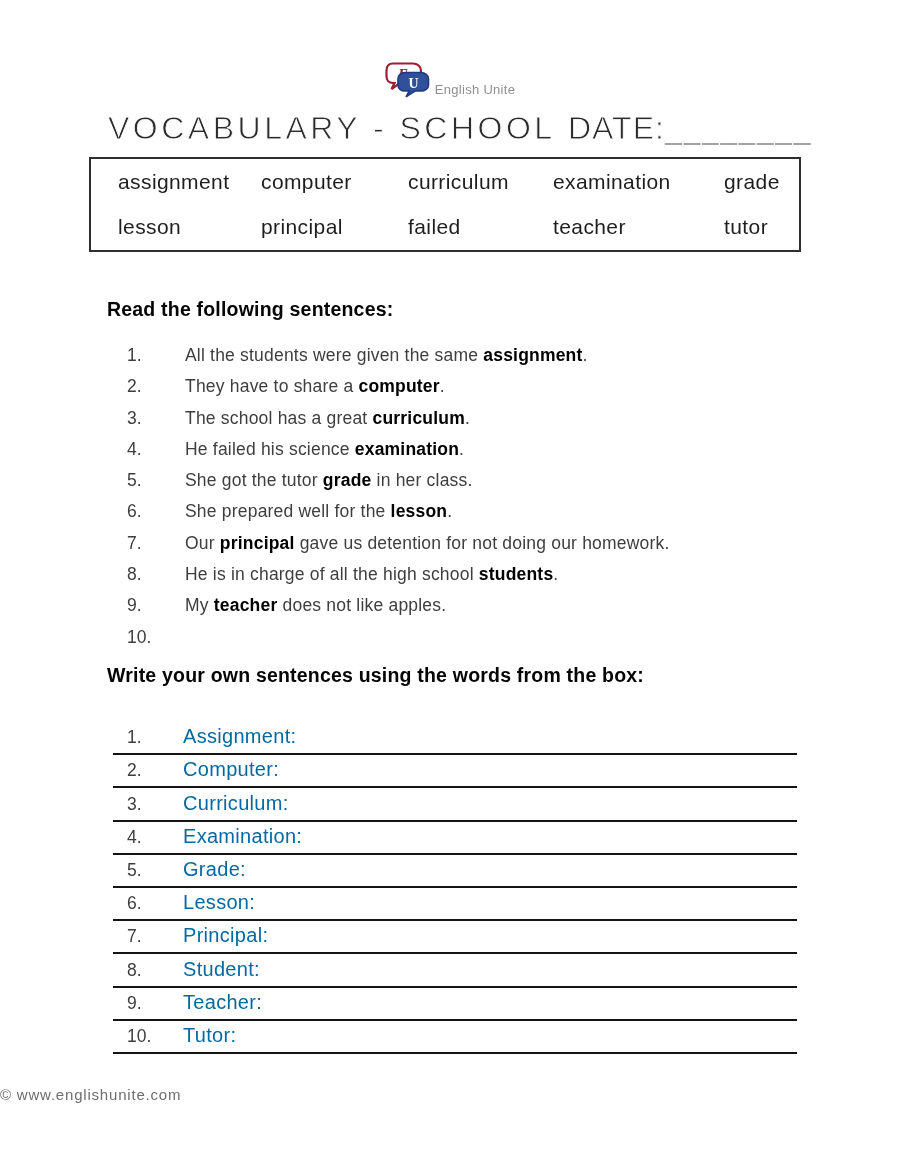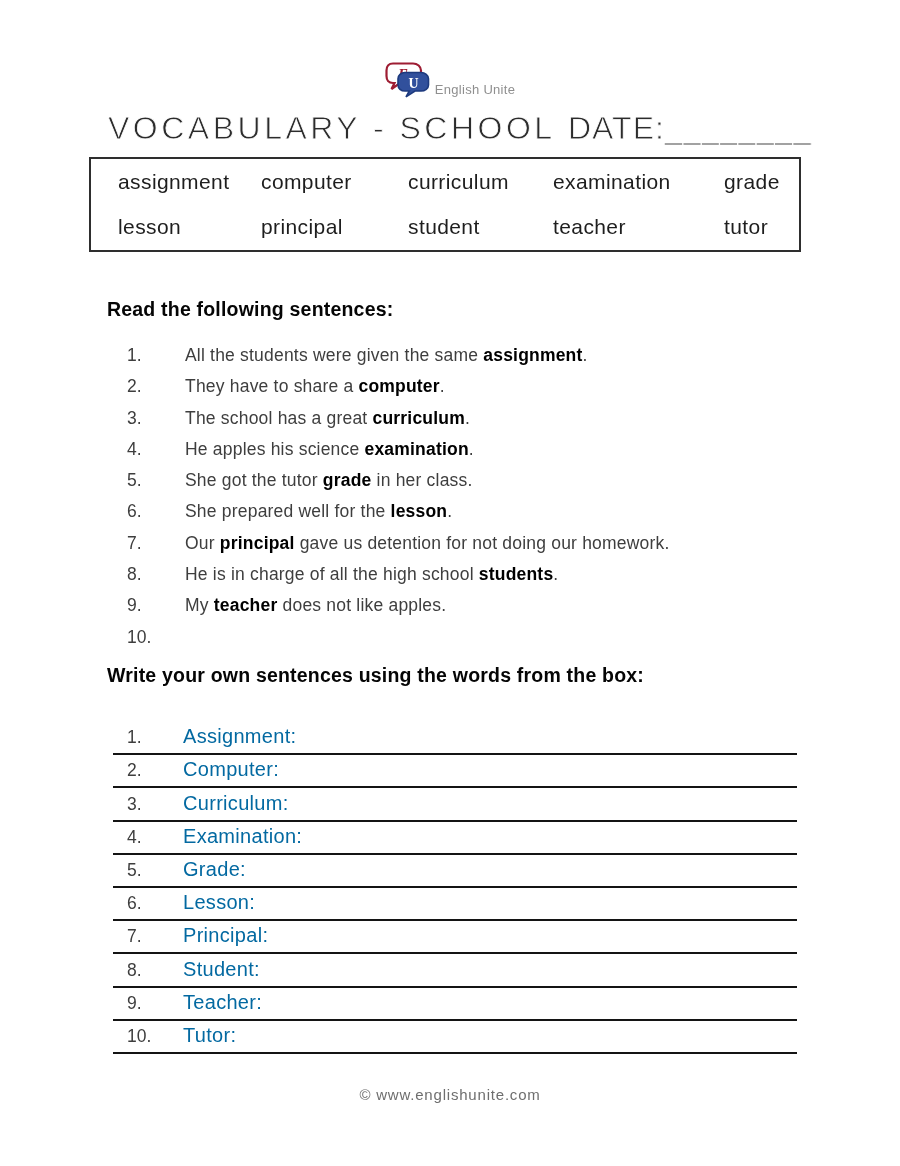--- a/index.html
+++ b/index.html
@@ -36,21 +36,21 @@
   .s-num{position:absolute;left:127px;top:0;line-height:31.3px;font-size:17.5px;color:#3e3e3e;}
   .s-text{position:absolute;left:185px;top:0;line-height:31.3px;font-size:17.5px;
     color:#3e3e3e;white-space:nowrap;letter-spacing:.2px;}
   .s-text b{color:#000;font-weight:700;letter-spacing:.2px;}
   
   .writing-list{position:absolute;left:113px;top:722px;width:684px;}
   .write-row{position:relative;height:33.2px;border-bottom:2px solid #141414;box-sizing:border-box;}
   .w-num{position:absolute;left:14px;bottom:5px;font-size:17.5px;color:#3e3e3e;}
   .w-label{position:absolute;left:70px;bottom:5px;font-size:20px;color:#0369a1;letter-spacing:.3px;}
   
-  .footer{position:absolute;top:1086px;left:0;width:100%;text-align:center;
+  .footer{position:absolute;top:1086px;left:0;width:100%;text-align:left;
     font-size:15px;color:#6e6e6e;letter-spacing:.8px;}
 </style>
 </head>
 <body>
 
 <div class="page">
 
   <div class="logo-row">
     <svg width="45" height="37" viewBox="0 0 45 37">
       <path d="M8 2.5 H28 C32.4 2.5 36 5.6 36 9.5 V15 C36 18.9 32.4 22 28 22 H15 L6.5 28 L9.5 22 H8 C3.6 22 1.5 18.9 1.5 15 V9.5 C1.5 5.6 3.6 2.5 8 2.5 Z" fill="#ffffff" stroke-width="2.2" stroke="#9e1d33"></path>
@@ -68,21 +68,21 @@
       <div class="word-row">
         <span class="word">assignment</span>
         <span class="word">computer</span>
         <span class="word">curriculum</span>
         <span class="word">examination</span>
         <span class="word">grade</span>
       </div>
       <div class="word-row">
         <span class="word">lesson</span>
         <span class="word">principal</span>
-        <span class="word">student</span>
+        <span class="word">failed</span>
         <span class="word">teacher</span>
         <span class="word">tutor</span>
       </div>
     </div>
 
   <div class="section-heading heading-read">Read the following sentences:</div>
   <div class="sentence-list">
       <div class="sentence-row">
         <span class="s-num">1.</span>
         <span class="s-text"><span>All the students were given the same </span><b>assignment</b><span>.</span></span>
@@ -90,21 +90,21 @@
       <div class="sentence-row">
         <span class="s-num">2.</span>
         <span class="s-text"><span>They have to share a </span><b>computer</b><span>.</span></span>
       </div>
       <div class="sentence-row">
         <span class="s-num">3.</span>
         <span class="s-text"><span>The school has a great </span><b>curriculum</b><span>.</span></span>
       </div>
       <div class="sentence-row">
         <span class="s-num">4.</span>
-        <span class="s-text"><span>He apples his science </span><b>examination</b><span>.</span></span>
+        <span class="s-text"><span>He failed his science </span><b>examination</b><span>.</span></span>
       </div>
       <div class="sentence-row">
         <span class="s-num">5.</span>
         <span class="s-text"><span>She got the tutor </span><b>grade</b><span> in her class.</span></span>
       </div>
       <div class="sentence-row">
         <span class="s-num">6.</span>
         <span class="s-text"><span>She prepared well for the </span><b>lesson</b><span>.</span></span>
       </div>
       <div class="sentence-row">

